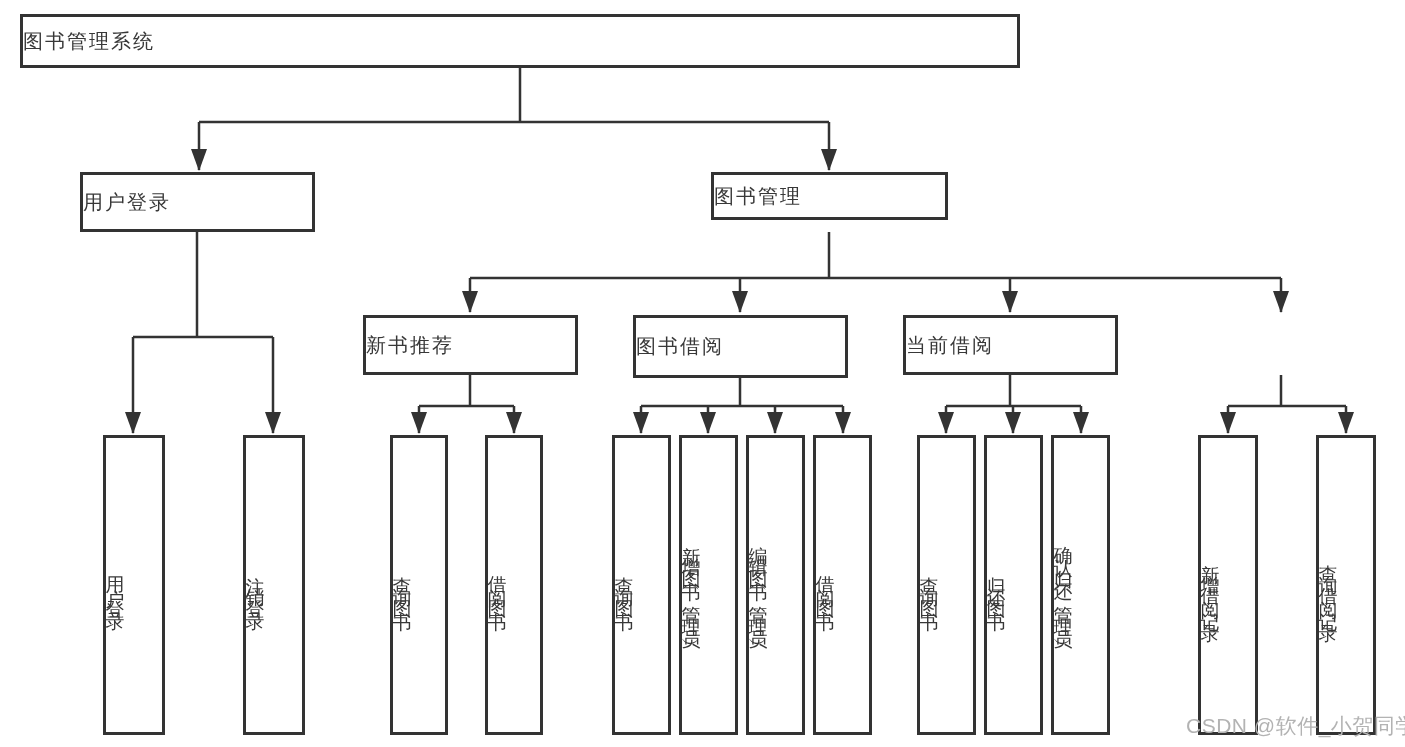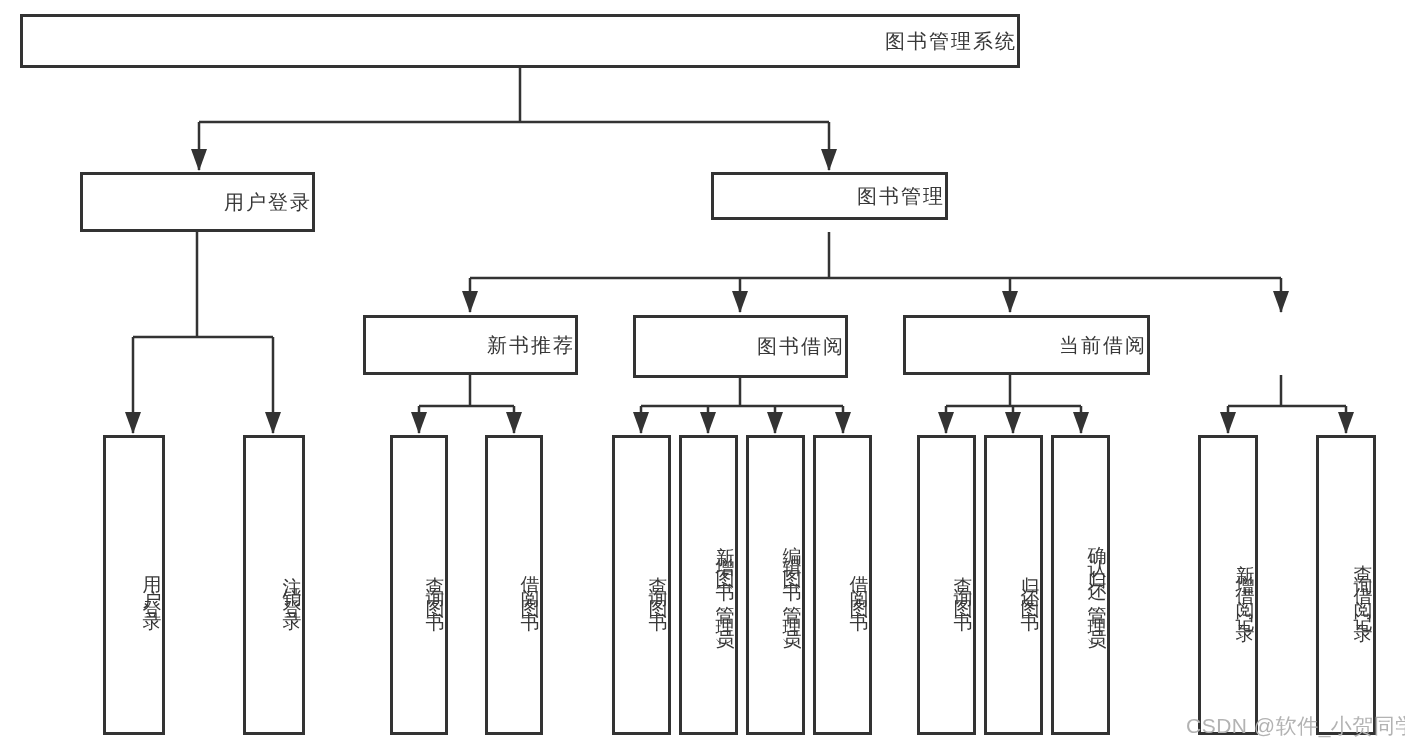--- a/index.html
+++ b/index.html
@@ -17,21 +17,21 @@
     width: 1405px; height: 747px;
     pointer-events: none;
   }
   .node {
     position: absolute;
     box-sizing: border-box;
     background: #ffffff;
     border: 3px solid #333333;
     display: flex;
     align-items: center;
-    justify-content: flex-end;
+    justify-content: flex-start;
     color: #383838;
   }
   .node.h-label {
     font-size: 20px;
     letter-spacing: 2px;
     white-space: nowrap;
   }
   .node.leaf .v-text {
     writing-mode: vertical-rl;
     text-orientation: mixed;
@@ -109,21 +109,21 @@
   <div class="node h-label" style="left:711px; top:172px; width:237px; height:48px;">
     <span>图书管理</span>
   </div>
 
   <div class="node h-label" style="left:363px; top:315px; width:215px; height:60px;">
     <span>新书推荐</span>
   </div>
   <div class="node h-label" style="left:633px; top:315px; width:215px; height:63px;">
     <span>图书借阅</span>
   </div>
-  <div class="node h-label" style="left:903px; top:315px; width:247px; height:60px;">
+  <div class="node h-label" style="left:903px; top:315px; width:215px; height:60px;">
     <span>当前借阅</span>
   </div>
 
   <div class="node leaf" style="left:103px; top:435px; width:62px; height:300px;">
     <span class="v-text">用户登录</span>
   </div>
   <div class="node leaf" style="left:243px; top:435px; width:62px; height:300px;">
     <span class="v-text">注销登录</span>
   </div>
   <div class="node leaf" style="left:390px; top:435px; width:58px; height:300px;">

